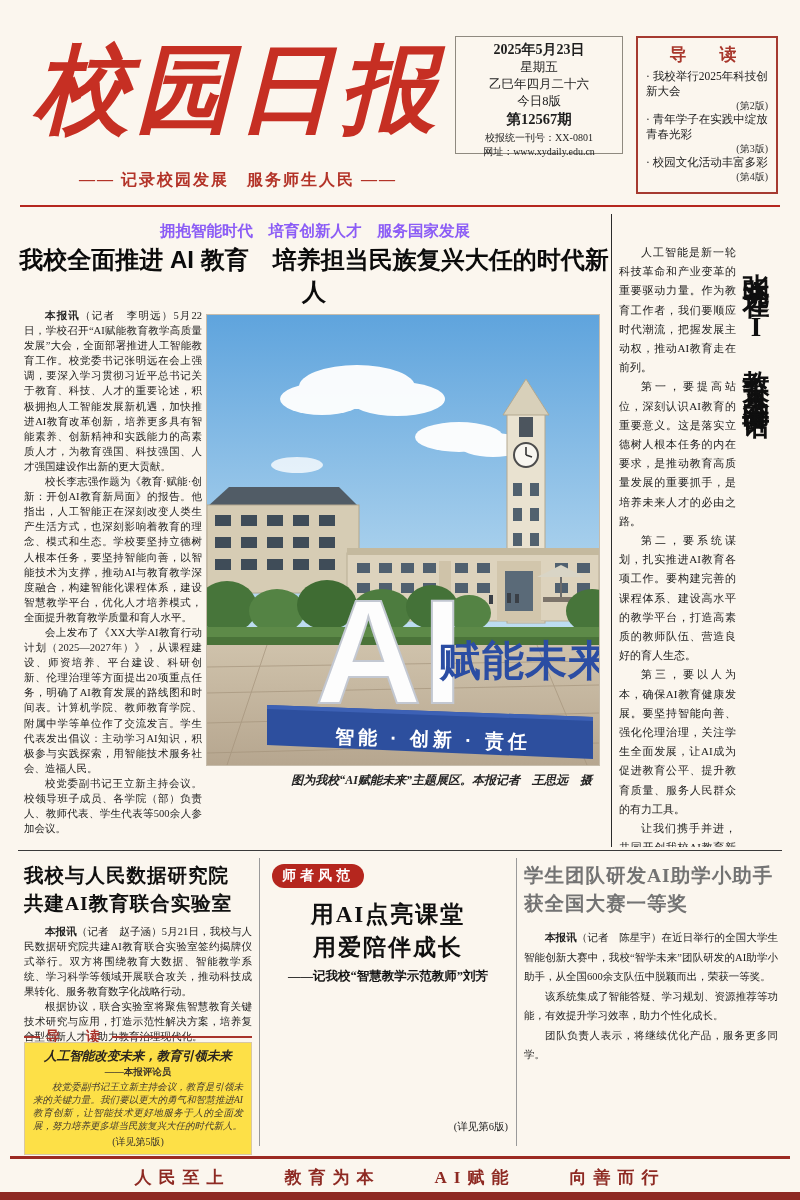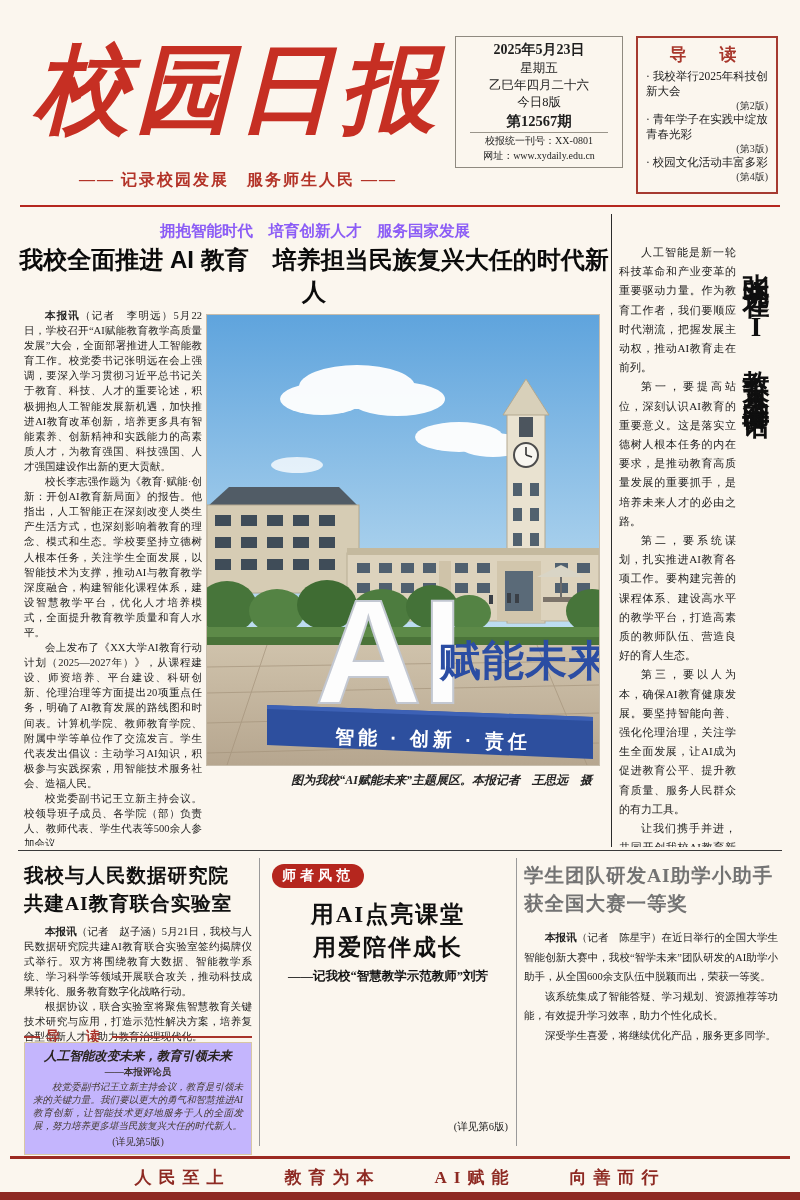--- a/index.html
+++ b/index.html
@@ -7,21 +7,21 @@
   .page{position:relative;width:800px;height:1200px;background:#fbf6ee;overflow:hidden;margin:0 auto;}
 
   
   .masthead-title{position:absolute;left:26px;top:14px;width:424px;height:152px;
     font-size:96px;line-height:152px;font-weight:900;font-style:italic;
     color:#c62f23;letter-spacing:6px;text-align:center;font-family:"Liberation Serif",serif;}
   .masthead-tagline{position:absolute;left:30px;top:170px;width:416px;text-align:center;
     font-size:16px;font-weight:700;color:#b33328;letter-spacing:2px;}
   .header-rule{position:absolute;left:20px;top:205px;width:760px;height:2px;background:#b5271f;}
 
-  .infobox{position:absolute;left:455px;top:36px;width:168px;height:132px;
+  .infobox{position:absolute;left:455px;top:36px;width:168px;height:118px;
     border:1px solid #8f8a80;background:#fbf6ee;text-align:center;color:#1d1d1d;
     display:flex;flex-direction:column;justify-content:space-evenly;padding:4px 4px;box-sizing:border-box;}
   .infobox .date{font-size:14px;font-weight:700;}
   .infobox .row{font-size:12.5px;}
   .infobox .issue{font-size:14.5px;font-weight:700;}
   .infobox .ib-div{height:1px;background:#9a958b;margin:1px 10px;}
   .infobox .small{font-size:10px;}
 
   .digestbox{position:absolute;left:636px;top:36px;width:142px;height:158px;
     border:2px solid #a63a30;background:#fbf6ee;padding:5px 8px;box-sizing:border-box;}
@@ -66,21 +66,21 @@
   .bl-headline{position:absolute;left:24px;top:862px;width:228px;font-size:19.5px;font-weight:800;
     line-height:28px;color:#101010;white-space:pre-line;letter-spacing:1px;}
   .bl-body{position:absolute;left:24px;top:924px;width:228px;font-size:10.5px;line-height:15px;
     text-align:justify;color:#1d1d1d;}
   .bl-body p{margin:0;text-indent:2em;}
   .bl-digest-row{position:absolute;left:24px;top:1028px;width:228px;display:flex;align-items:center;gap:6px;}
   .bl-digest-row .dash{height:2px;background:#a8342c;}
   .bl-digest-row .dash.short{width:16px;}
   .bl-digest-row .dash.long{flex:1;}
   .bl-digest-row .lbl{font-size:14px;font-weight:700;color:#a8342c;letter-spacing:6px;}
-  .bl-box{position:absolute;left:24px;top:1042px;width:228px;background:#c4b5fd;
+  .bl-box{position:absolute;left:24px;top:1042px;width:228px;background:#fde047;
     border:1px solid #d8c7a3;box-sizing:border-box;padding:5px 8px;}
   .bl-box .bx-title{text-align:center;font-size:12.5px;font-weight:700;color:#2a2420;font-style:italic;}
   .bl-box .bx-byline{text-align:center;font-size:9.5px;font-weight:700;color:#3a332c;margin:1px 0 2px;}
   .bl-box .bx-body{font-size:9.5px;line-height:13px;text-align:justify;color:#433a30;
     font-style:italic;text-indent:2em;margin:0;}
   .bl-box .bx-ref{text-align:center;font-size:10px;color:#3a332c;margin-top:2px;}
 
   .bm-tag{position:absolute;left:272px;top:864px;background:#b5261e;color:#ffffff;
     font-size:14px;font-weight:700;letter-spacing:4px;padding:3px 10px;border-radius:12px;}
   .bm-headline{position:absolute;left:268px;top:898px;width:240px;text-align:center;
@@ -139,21 +139,21 @@
       <span class="dg-page">(第4版)</span>
     </div>
   </div>
 
   <div class="kicker">拥抱智能时代　培育创新人才　服务国家发展</div>
   <div class="headline">我校全面推进 AI 教育　培养担当民族复兴大任的时代新人</div>
   <div class="vline-main"></div>
 
   <div class="lead-body">
     <p><span class="intro">本报讯</span><span>（记者　李明远）5月22日，学校召开“AI赋能教育教学高质量发展”大会，全面部署推进人工智能教育工作。校党委书记张明远在会上强调，要深入学习贯彻习近平总书记关于教育、科技、人才的重要论述，积极拥抱人工智能发展新机遇，加快推进AI教育改革创新，培养更多具有智能素养、创新精神和实践能力的高素质人才，为教育强国、科技强国、人才强国建设作出新的更大贡献。</span></p>
-    <p>校长李志强作题为《教育·赋能·创新：开创AI教育新局面》的报告。他指出，人工智能正在深刻改变人类生产生活方式，也深刻影响着教育的理念、模式和生态。学校要坚持立德树人根本任务，关注学生全面发展，以智能技术为支撑，推动AI与教育教学深度融合，构建智能化课程体系，建设智慧教学平台，优化人才培养模式，全面提升教育教学质量和育人水平。</p>
+    <p>校长李志强作题为《教育·赋能·创新：开创AI教育新局面》的报告。他指出，人工智能正在深刻改变人类生产生活方式，也深刻影响着教育的理念、模式和生态。学校要坚持立德树人根本任务，要坚持智能向善，以智能技术为支撑，推动AI与教育教学深度融合，构建智能化课程体系，建设智慧教学平台，优化人才培养模式，全面提升教育教学质量和育人水平。</p>
     <p>会上发布了《XX大学AI教育行动计划（2025—2027年）》，从课程建设、师资培养、平台建设、科研创新、伦理治理等方面提出20项重点任务，明确了AI教育发展的路线图和时间表。计算机学院、教师教育学院、附属中学等单位作了交流发言。学生代表发出倡议：主动学习AI知识，积极参与实践探索，用智能技术服务社会、造福人民。</p>
     <p>校党委副书记王立新主持会议。校领导班子成员、各学院（部）负责人、教师代表、学生代表等500余人参加会议。</p>
   </div>
 
   <div class="photo-frame">
     <svg width="392" height="450" viewBox="0 0 392 450">
       <defs>
         <linearGradient id="sky" x1="0" y1="0" x2="0" y2="1">
           <stop offset="0" stop-color="#5fa4dd"></stop>
             <stop offset="1" stop-color="#c3e0f2"></stop>
@@ -324,21 +324,21 @@
 用爱陪伴成长</div>
   <div class="bm-sub">——记我校“智慧教学示范教师”刘芳</div>
   <div class="bm-ref">(详见第6版)</div>
 
   <div class="bcol-div2"></div>
   <div class="br-headline">学生团队研发AI助学小助手
 获全国大赛一等奖</div>
   <div class="br-body">
     <p><span class="intro">本报讯</span><span>（记者　陈星宇）在近日举行的全国大学生智能创新大赛中，我校“智学未来”团队研发的AI助学小助手，从全国600余支队伍中脱颖而出，荣获一等奖。</span></p>
     <p>该系统集成了智能答疑、学习规划、资源推荐等功能，有效提升学习效率，助力个性化成长。</p>
-    <p>深受学生喜爱，将继续优化产品，服务更多同学。</p>
+    <p>团队负责人表示，将继续优化产品，服务更多同学。</p>
   </div>
 
   <div class="footer-rule"></div>
   <div class="footer-slogans">
     <span>人民至上</span>
     <span>教育为本</span>
     <span>AI赋能</span>
     <span>向善而行</span>
   </div>
   <div class="footer-bar"></div>

